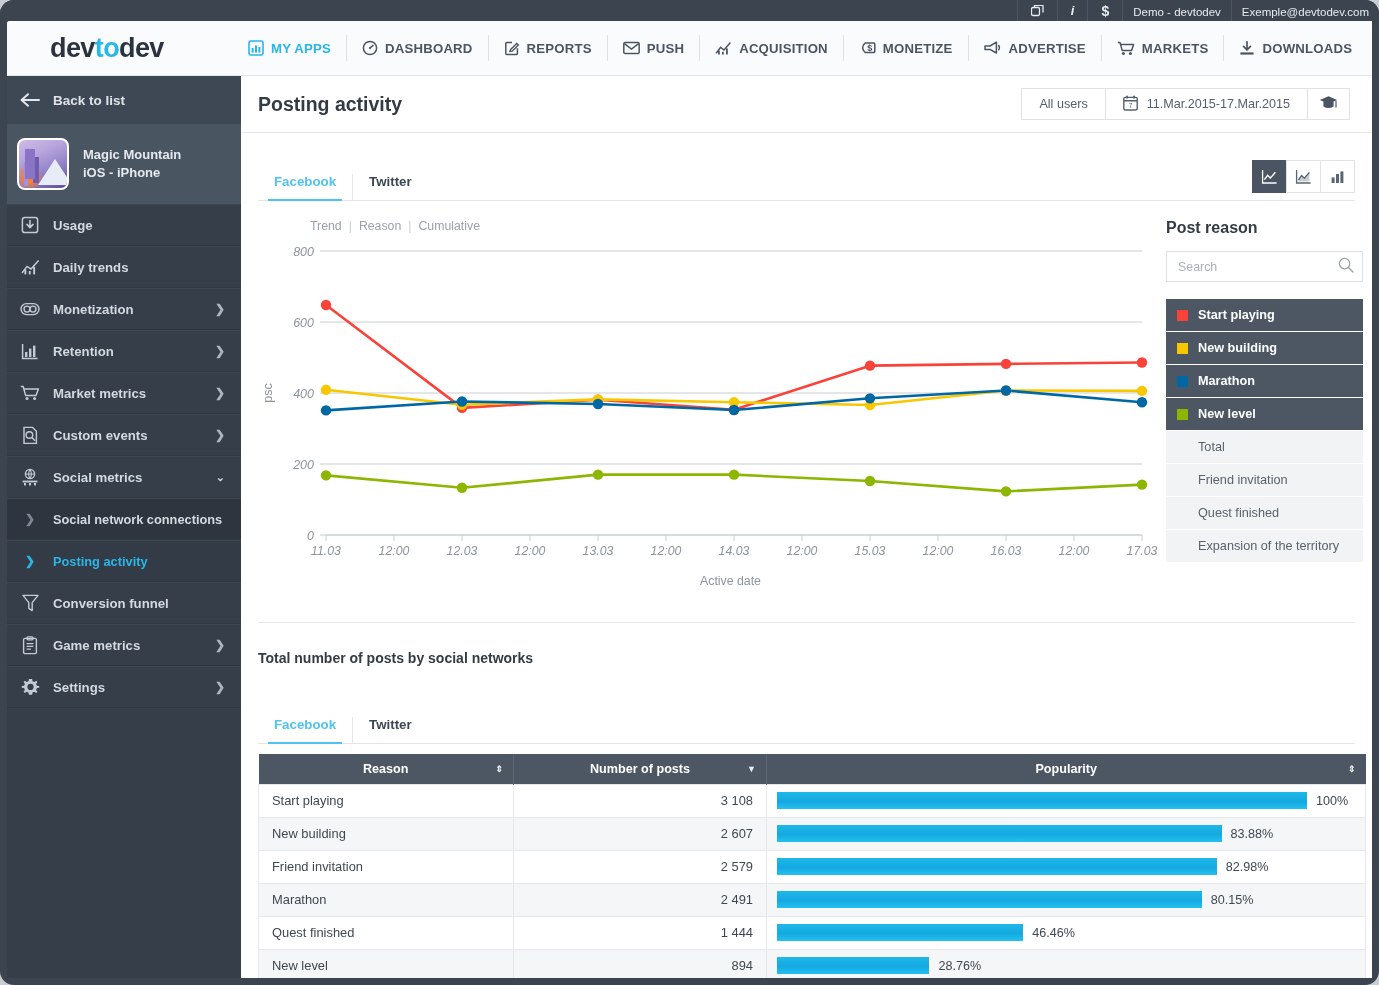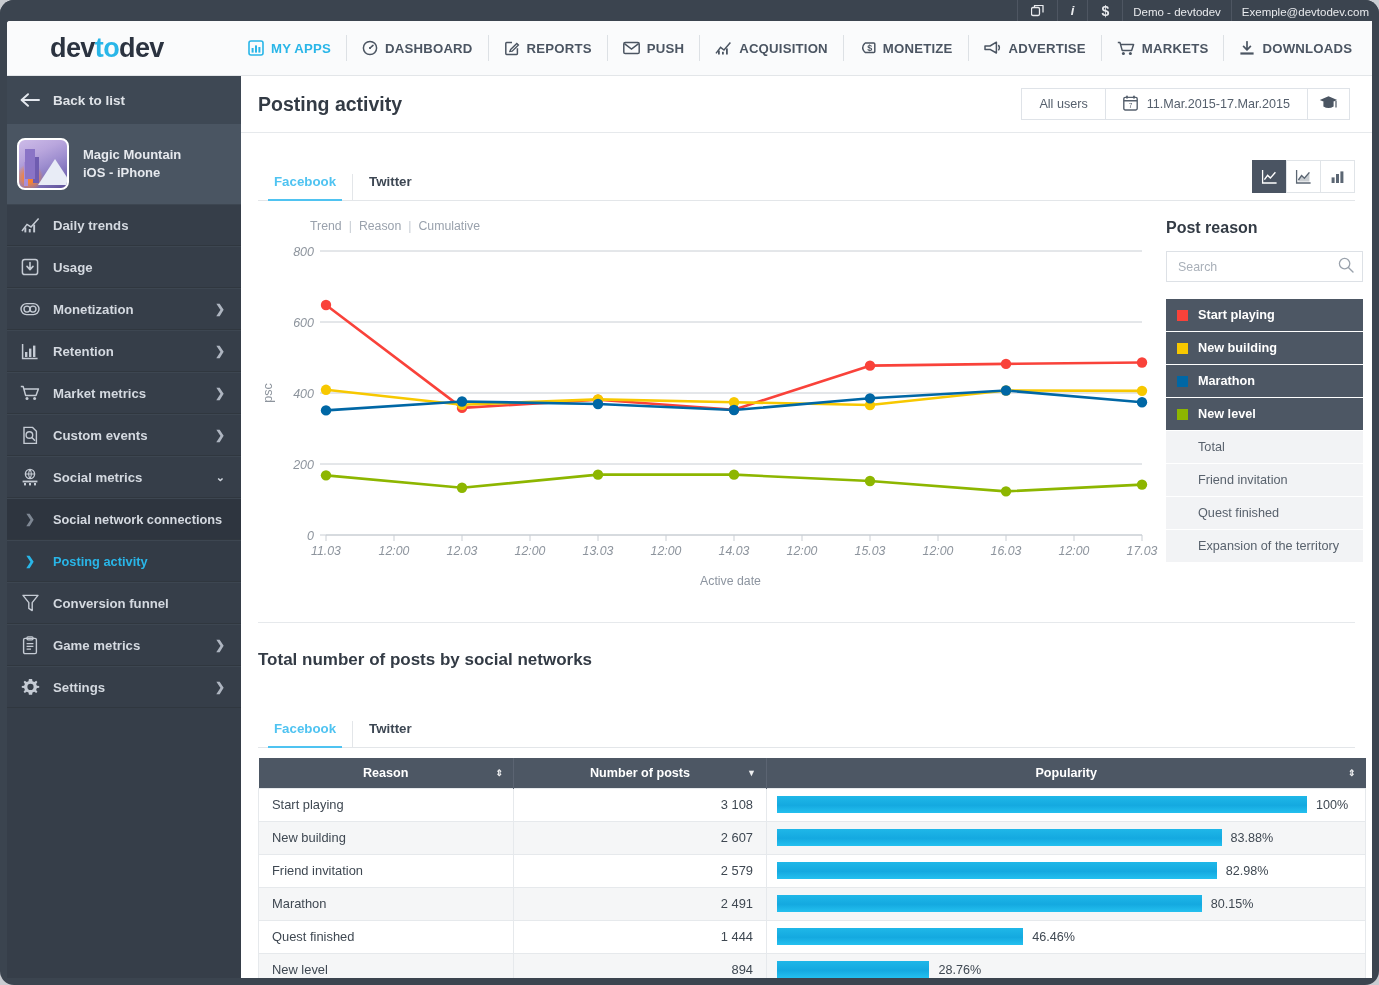--- a/index.html
+++ b/index.html
@@ -180,21 +180,21 @@
   .rs-item {
     height: 33px; display: flex; align-items: center; gap: 10px;
     padding-left: 11px; font-size: 12.7px;
     background: #f2f3f5; color: #59626d; border-bottom: 1px solid #fff;
   }
   .rs-item.sel { background: #4d5764; color: #fff; font-weight: bold; border-bottom: 1px solid #fff; }
   .rs-item .sw { width: 11px; height: 11px; flex: none; }
   .rs-item.plain { padding-left: 32px; }
   
   .divider { height: 1px; background: #e6e9ec; margin: 34px 0 0 0; }
-  .sec-title { font-size: 17px; font-weight: bold; color: #333b45; margin-top: 27px; }
+  .sec-title { font-size: 14px; font-weight: bold; color: #333b45; margin-top: 27px; }
   table.posts { width: 1108px; border-collapse: collapse; margin-top: 10px; font-size: 12.9px; }
   table.posts th {
     background: #4d5764; color: #fff; font-weight: bold; height: 30px;
     font-size: 12.6px; position: relative; border-right: 1px solid #5b6472; margin-top: 16px;
   }
   table.posts th:last-child { border-right: none; }
   .th-sort { position: absolute; right: 10px; top: 50%; transform: translateY(-50%); font-size: 9px; opacity: .9; }
   table.posts td { height: 33px; border: 1px solid #e6e9ec; color: #3f4852; }
   tr.odd td { background: #fff; }
   tr.even td { background: #f5f6f7; }
@@ -353,37 +353,37 @@
         <div class="sb-app">
           <div class="thumb"></div>
           <div class="app-meta">
             <div>Magic Mountain</div>
             <div>iOS - iPhone</div>
           </div>
         </div>
 
         <div class="sb-item">
           <span class="sb-ico">
+              <svg width="18" height="18" viewBox="0 0 18 18">
+                <rect x="1.4" y="1.4" width="15.2" height="15.2" rx="2.4" fill="none" stroke="#c5cbd4" stroke-width="1.5"></rect>
+                <path d="M9 4.6 L9 11 M6 8.4 L9 11.6 L12 8.4" fill="none" stroke="#c5cbd4" stroke-width="1.6" stroke-linecap="round" stroke-linejoin="round"></path>
+              </svg>
+            </span>
+          <span class="sb-label">Usage</span>
+        </div>
+        <div class="sb-item">
+          <span class="sb-ico">
               <svg width="19" height="17" viewBox="0 0 19 17">
                 <path d="M1 14 L6 7.4 L10 10 L17.6 1.6" fill="none" stroke="#c5cbd4" stroke-width="1.5"></path>
                 <rect x="3.4" y="10.4" width="1.9" height="5" fill="#c5cbd4"></rect>
                 <rect x="7.8" y="12" width="1.9" height="3.4" fill="#c5cbd4"></rect>
                 <rect x="12.2" y="7.6" width="1.9" height="7.8" fill="#c5cbd4"></rect>
               </svg>
             </span>
           <span class="sb-label">Daily trends</span>
-        </div>
-        <div class="sb-item">
-          <span class="sb-ico">
-              <svg width="18" height="18" viewBox="0 0 18 18">
-                <rect x="1.4" y="1.4" width="15.2" height="15.2" rx="2.4" fill="none" stroke="#c5cbd4" stroke-width="1.5"></rect>
-                <path d="M9 4.6 L9 11 M6 8.4 L9 11.6 L12 8.4" fill="none" stroke="#c5cbd4" stroke-width="1.6" stroke-linecap="round" stroke-linejoin="round"></path>
-              </svg>
-            </span>
-          <span class="sb-label">Usage</span>
         </div>
         <div class="sb-item">
           <span class="sb-ico">
               <svg width="20" height="14" viewBox="0 0 20 14">
                 <rect x="1" y="1.6" width="18" height="11" rx="5.5" fill="none" stroke="#c5cbd4" stroke-width="1.4"></rect>
                 <circle cx="7" cy="7.1" r="3" fill="none" stroke="#c5cbd4" stroke-width="1.4"></circle>
                 <circle cx="13" cy="7.1" r="3" fill="none" stroke="#c5cbd4" stroke-width="1.4"></circle>
               </svg>
             </span>
           <span class="sb-label">Monetization</span>

